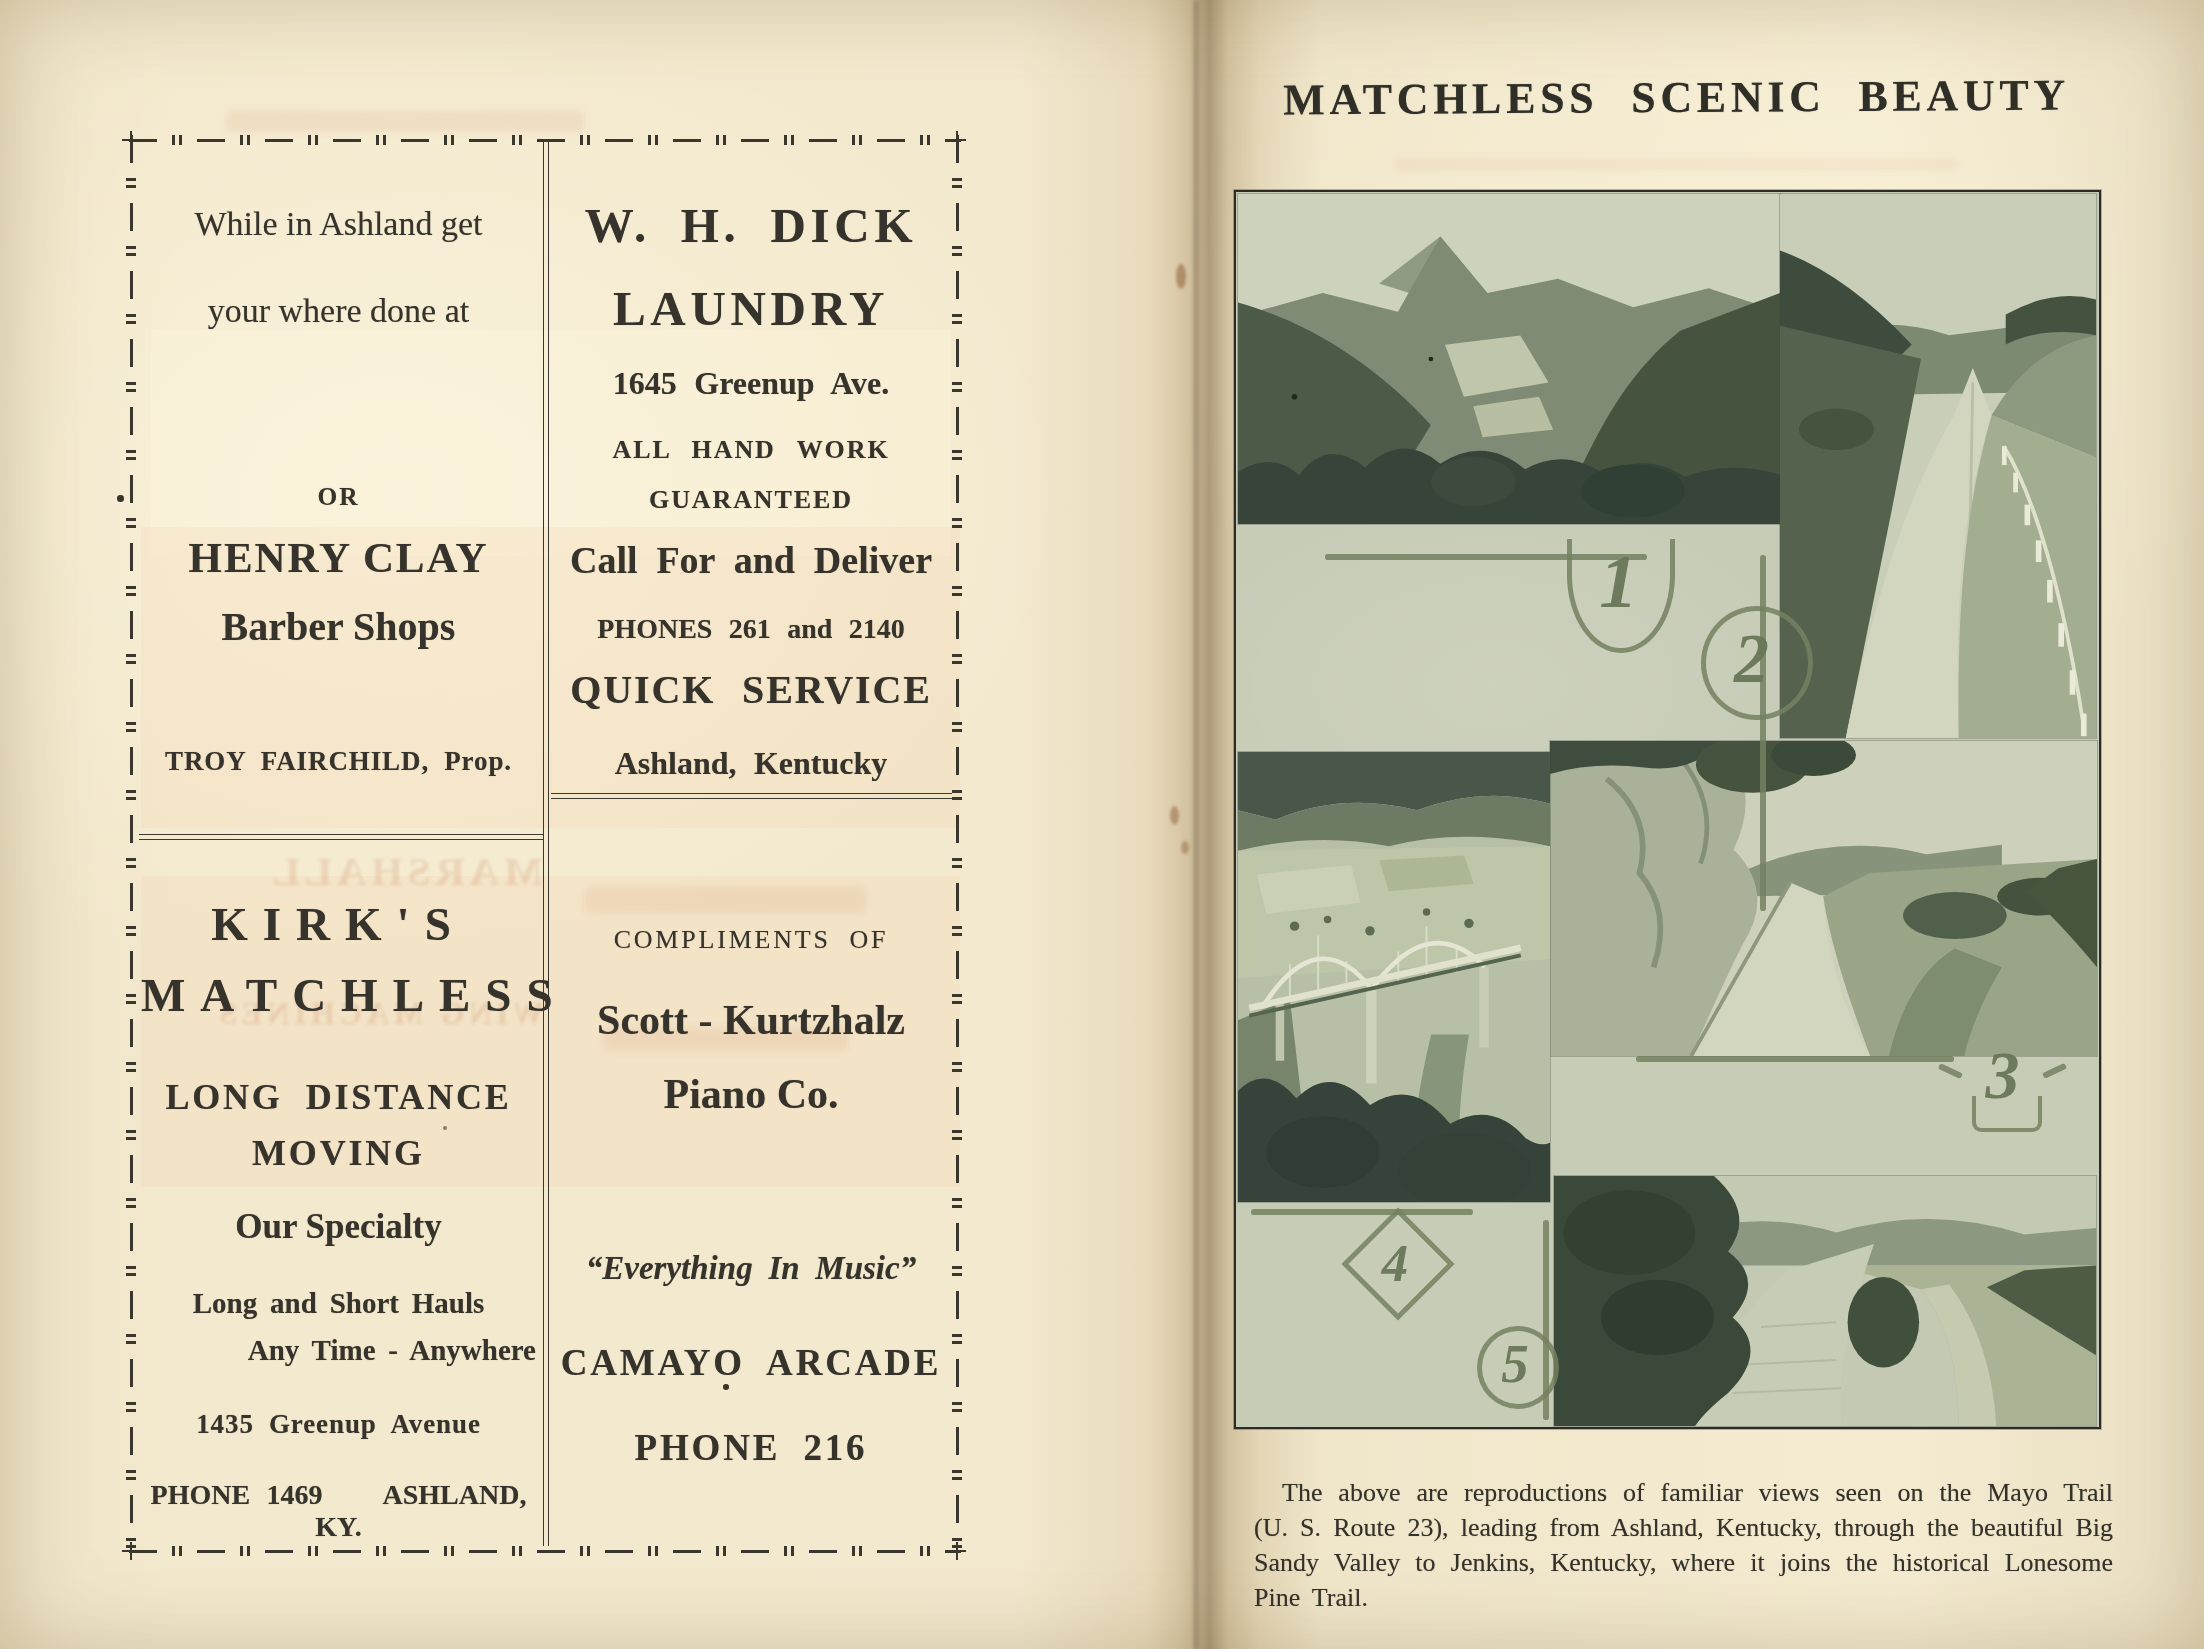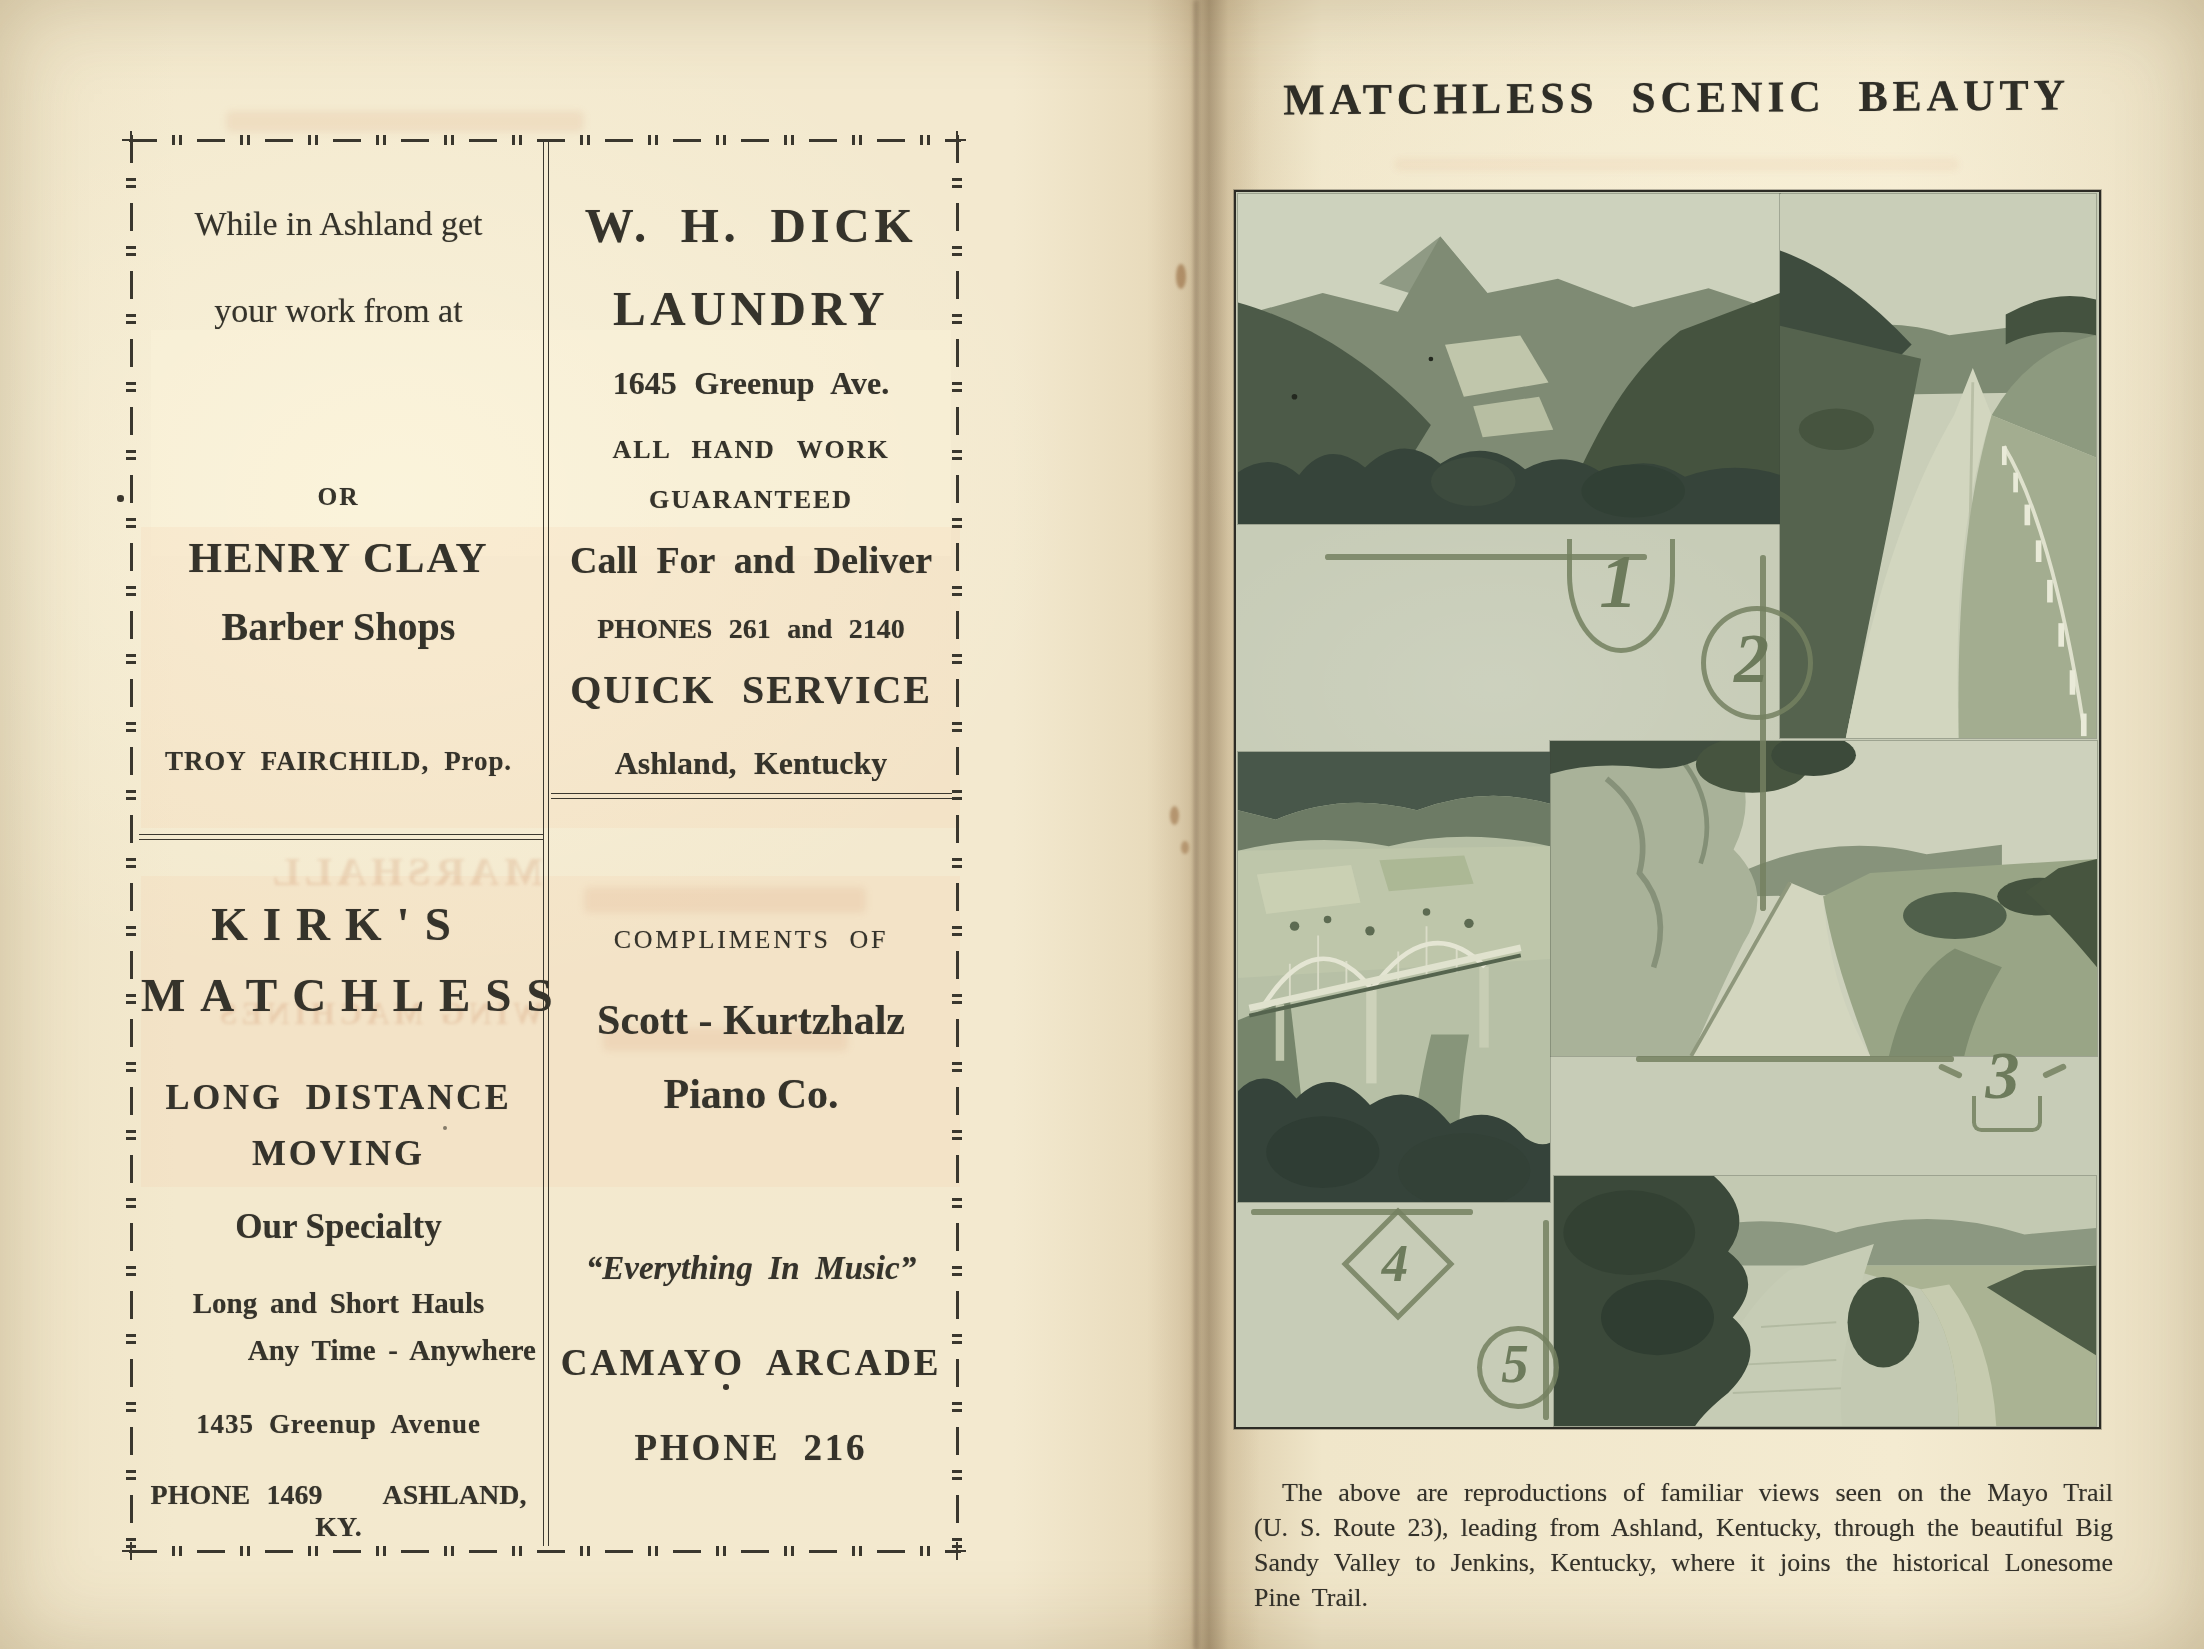--- a/index.html
+++ b/index.html
@@ -120,21 +120,21 @@
     <div class="corner" style="left:948px;top:131px;"></div>
     <div class="corner" style="left:122px;top:1542px;"></div>
     <div class="corner" style="left:948px;top:1542px;"></div>
 
     <div class="dline-v" style="left:543px;top:139px;height:1407px;"></div>
     <div class="dline-h" style="left:139px;top:834px;width:404px;"></div>
     <div class="dline-h" style="left:551px;top:793px;width:401px;"></div>
 
     <div class="ad ink" style="left:141px;top:179px;width:395px;height:640px;">
       <div class="t36" style="top:26px;">While in Ashland get</div>
-      <div class="t36" style="top:113px;">your work from at</div>
+      <div class="t36" style="top:113px;">your where done at</div>
       <div class="t27" style="top:303px;">OR</div>
       <div class="t46b" style="top:354px;">HENRY CLAY</div>
       <div class="t42b" style="top:424px;">Barber Shops</div>
       <div class="t29b" style="top:567px;">TROY FAIRCHILD, Prop.</div>
     </div>
 
     <div class="ad ink" style="left:557px;top:169px;width:388px;height:621px;">
       <div class="t52b" style="top:28px;">W. H. DICK</div>
       <div class="t52b" style="top:111px;">LAUNDRY</div>
       <div class="t34b" style="top:196px;">1645 Greenup Ave.</div>

